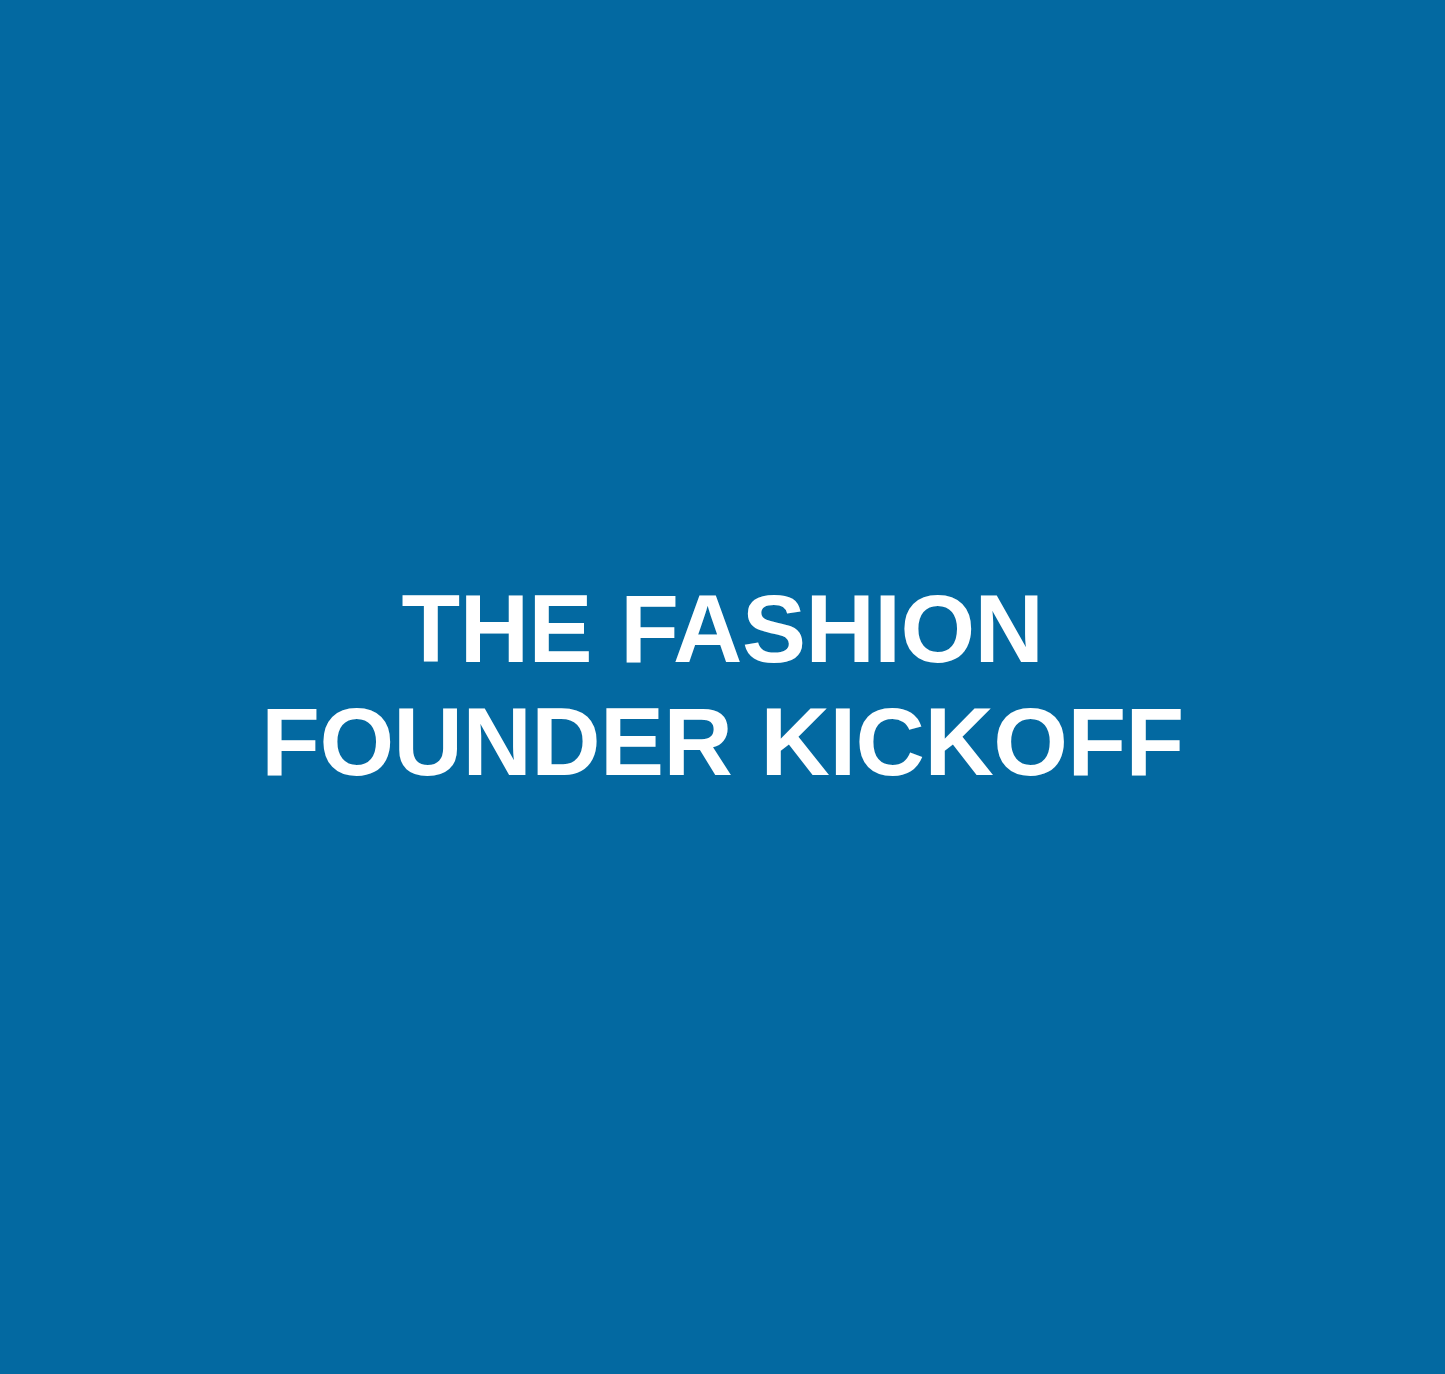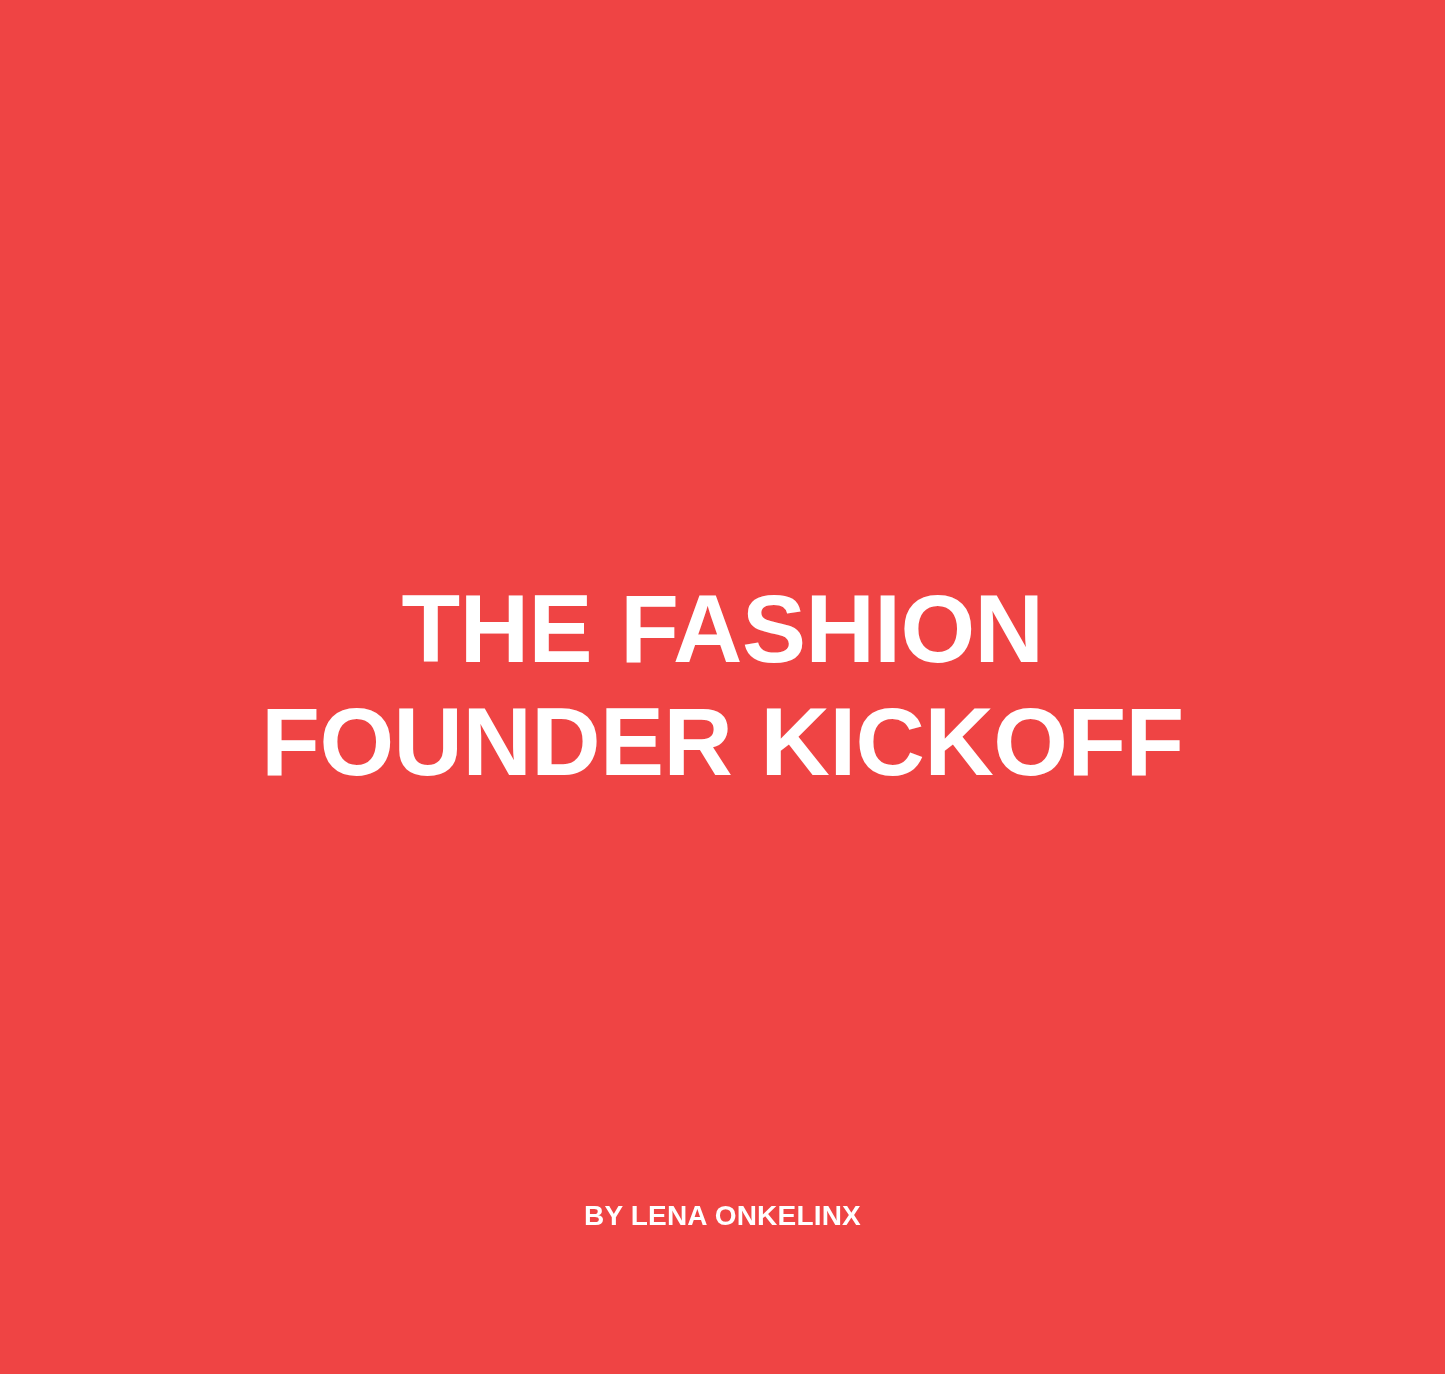--- a/index.html
+++ b/index.html
@@ -14,21 +14,21 @@
     overflow: hidden;
     font-family: "Liberation Sans", sans-serif;
     background: #0000FF;
   }
 
   .slide {
     position: relative;
     box-sizing: border-box;
     width: 1445px;
     height: 1374px;
-    background: #ef4444;
+    background: #0369a1;
     overflow: hidden;
   }
 
   
   .title-block {
     position: absolute;
     left: 0;
     top: 0;
     width: 100%;
     
@@ -73,17 +73,14 @@
 </style>
 </head>
 <body>
 
 <div class="slide">
 
   <div class="title-block">
     <h1 class="slide-title">THE FASHION FOUNDER KICKOFF</h1>
   </div>
 
-  <div class="byline-block">
-    <p class="byline">BY LENA ONKELINX</p>
-  </div>
 
 </div>
 
 </body></html>

